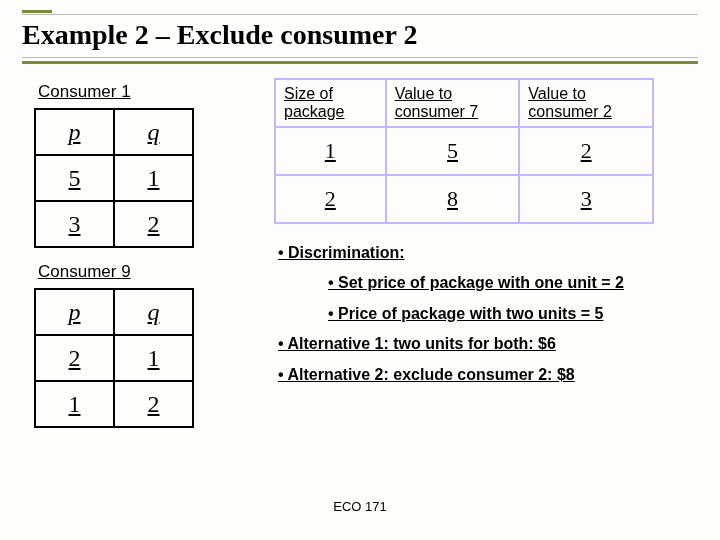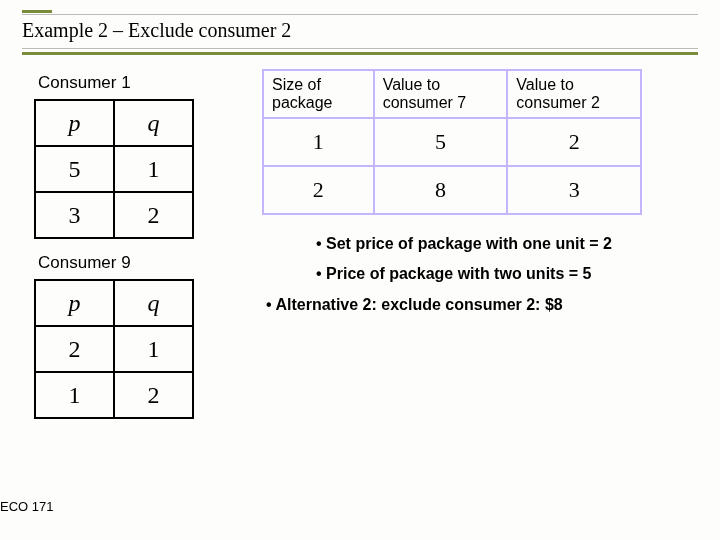--- a/index.html
+++ b/index.html
@@ -20,34 +20,35 @@
     height: 3px;
     background: #7a8b3a;
     width: 30px;
     margin-bottom: 1px;
   }
   .title-rule-thin {
     height: 1px;
     background: #bbb;
   }
   .title {
-    font-size: 20px;
-    font-weight: normal;
+    font-size: 28px;
+    font-weight: bold;
     padding: 4px 0 6px 0;
   }
   .title-rule-bottom {
     height: 3px;
     background: #7a8b3a;
     margin-top: 3px;
   }
   .content {
     display: flex;
     flex-direction: row;
     padding: 14px 22px 0 34px;
-    gap: 28px;
+    gap: 40px;
+    text-decoration: underline;
   }
   .leftcol {
     width: 200px;
   }
   .small-label {
     font-family: Arial, sans-serif;
     font-size: 17px;
     margin: 4px 0 6px 4px;
   }
   table.small {
@@ -93,21 +94,21 @@
     font-size: 16px;
     line-height: 1.9;
     font-weight: bold;
   }
   .bullets .lv1 { margin-left: 4px; }
   .bullets .lv2 { margin-left: 54px; }
   .footer {
     position: absolute;
     bottom: 26px;
     width: 100%;
-    text-align: left;
+    text-align: center;
     font-family: Arial, sans-serif;
     font-size: 13px;
   }
 </style>
 </head>
 <body>
 
 <div class="title-area">
   <div class="title-rule-top"></div>
   <div class="title-rule-thin"></div>
@@ -170,20 +171,22 @@
       </tr>
       <tr class="datarow">
         <td>2</td>
         <td>8</td>
         <td>3</td>
       </tr>
     </tbody>
       </table>
 
     <div class="bullets">
+      <div class="lv1">• Discrimination:</div>
       <div class="lv2">• Set price of package with one unit = 2</div>
       <div class="lv2">• Price of package with two units = 5</div>
+      <div class="lv1">• Alternative 1: two units for both: $6</div>
       <div class="lv1">• Alternative 2: exclude consumer 2: $8</div>
     </div>
   </div>
 </div>
 
 <div class="footer">ECO 171</div>
 
 </body></html>

